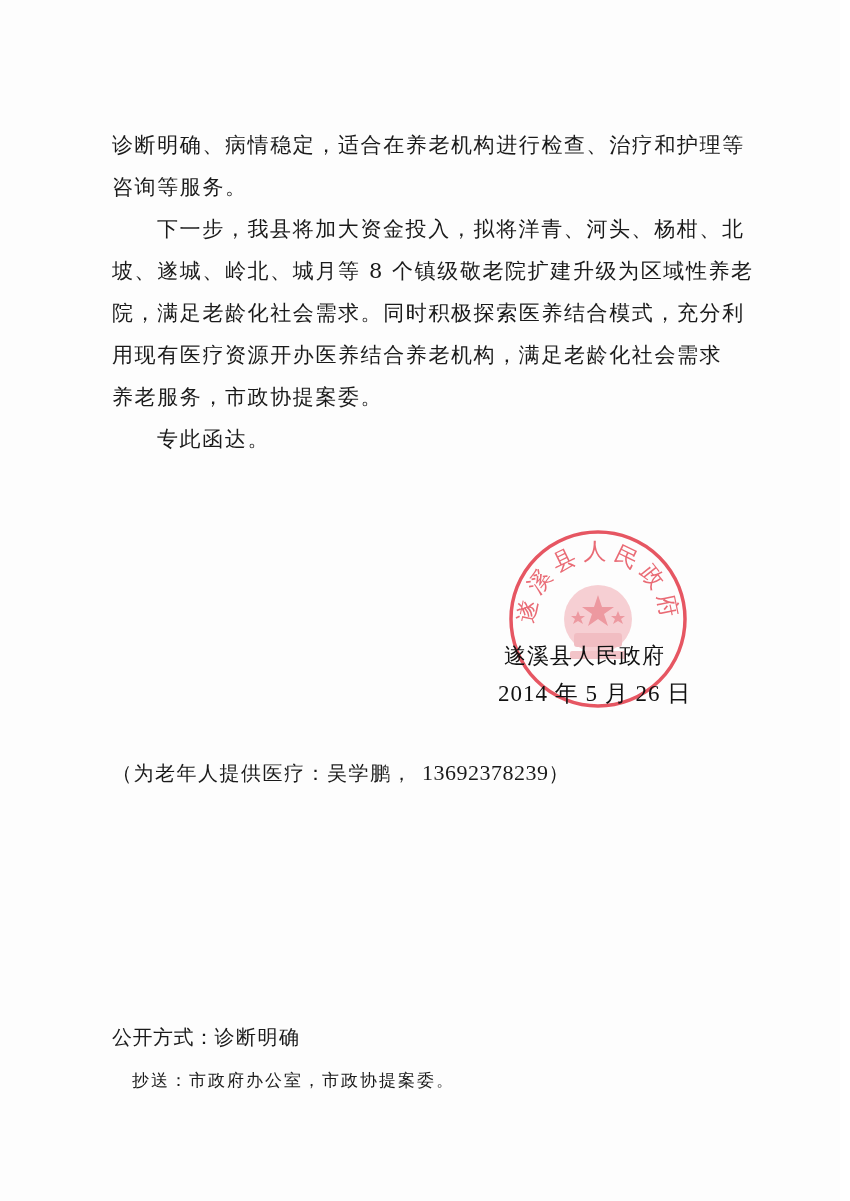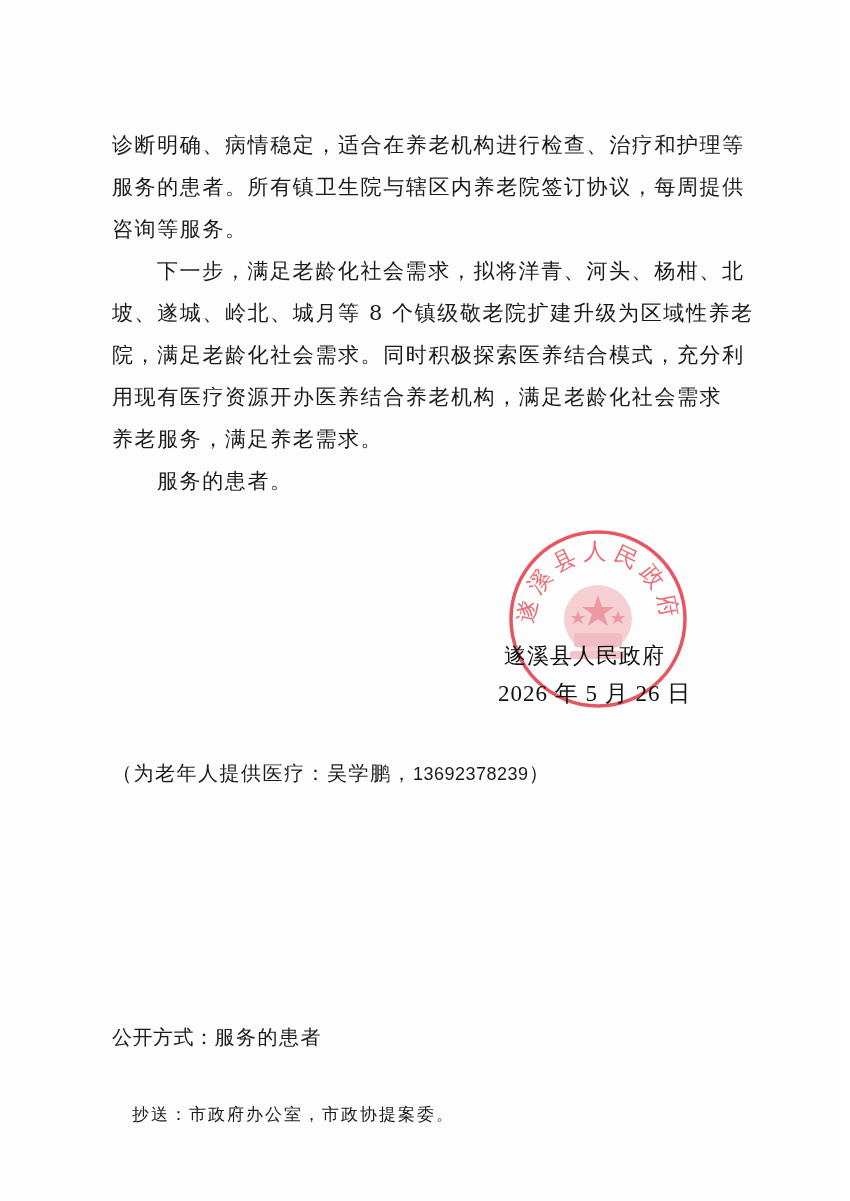--- a/index.html
+++ b/index.html
@@ -61,21 +61,21 @@
   .signature .date { display: block; font-family: "Liberation Serif", serif; font-size: 23px; }
 
   .contact {
     position: absolute;
     left: 112px;
     top: 760px;
     font-size: 20px;
     letter-spacing: 1.5px;
     white-space: nowrap;
   }
-  .contact .num { font-family: Liberation Sans, sans-serif; font-size: 18px; letter-spacing: 0.5px; }
+  .contact .num { font-family: Liberation Serif, serif; font-size: 22px; letter-spacing: 0.5px; margin-left: 9px; }
 
   .disclosure {
     position: absolute;
     left: 112px;
     top: 1024px;
     font-size: 20px;
     white-space: nowrap;
     letter-spacing: 1.5px;
   }
   .disclosure .label {
@@ -84,40 +84,38 @@
     letter-spacing: 0.5px;
   }
   .cc {
     position: absolute;
     left: 132px;
     top: 1069px;
     font-size: 17px;
     letter-spacing: 2px;
     white-space: nowrap;
     font-family: "DejaVu Sans", "Liberation Sans", sans-serif;
-    margin-top: 34px;
   }
 </style>
 </head>
 <body>
 
 <div class="page">
 
   <div class="body-text">
     <span class="line">诊断明确、病情稳定，适合在养老机构进行检查、治疗和护理等</span>
-    <span class="line">服务的患者。所有镇卫生院与辖区内养老院签订协议，每周提供</span>
     <span class="line">咨询等服务。</span>
 
-    <span class="line indent">下一步，满足老龄化社会需求，拟将洋青、河头、杨柑、北</span>
+    <span class="line indent">下一步，我县将加大资金投入，拟将洋青、河头、杨柑、北</span>
     <span class="line">坡、遂城、岭北、城月等 8 个镇级敬老院扩建升级为区域性养老</span>
     <span class="line">院，满足老龄化社会需求。同时积极探索医养结合模式，充分利</span>
     <span class="line">用现有医疗资源开办医养结合养老机构，满足老龄化社会需求</span>
-    <span class="line">养老服务，满足养老需求。</span>
+    <span class="line">养老服务，市政协提案委。</span>
 
-    <span class="line indent">服务的患者。</span>
+    <span class="line indent">专此函达。</span>
   </div>
 
   <svg class="seal" viewBox="0 0 180 180" xmlns="http://www.w3.org/2000/svg">
     <defs>
       <path id="sealArc" d="M 28 110 A 64 64 0 1 1 152 110" fill="none"></path>
     </defs>
     <circle cx="90" cy="90" r="87" fill="none" stroke="#e23a48" stroke-width="3.5"></circle>
     <text font-size="23" fill="#e6525e" font-family="DejaVu Serif, serif" letter-spacing="6">
       <textPath href="#sealArc" startOffset="50%" text-anchor="middle">遂溪县人民政府</textPath>
     </text>
@@ -127,26 +125,26 @@
       <polygon points="90,66 94,78 106,78 96,85 100,97 90,90 80,97 84,85 74,78 86,78" fill="#e4606c"></polygon>
       <polygon points="70,82 72,87 77,87 73,90 75,95 70,92 65,95 67,90 63,87 68,87" fill="#e4606c"></polygon>
       <polygon points="110,82 112,87 117,87 113,90 115,95 110,92 105,95 107,90 103,87 108,87" fill="#e4606c"></polygon>
       <rect x="66" y="104" width="48" height="14" rx="3" fill="#eb9aa2"></rect>
       <rect x="62" y="122" width="56" height="8" rx="2" fill="#eda4ab"></rect>
     </g>
   </svg>
 
   <div class="signature">
     <span class="org">遂溪县人民政府</span>
-    <span class="date">2026 年 5 月 26 日</span>
+    <span class="date">2014 年 5 月 26 日</span>
   </div>
 
   <div class="contact">
     <span>（为老年人提供医疗：吴学鹏，</span><span class="num">13692378239</span><span>）</span>
   </div>
 
   <div class="disclosure">
-    <span class="label">公开方式：</span><span>服务的患者</span>
+    <span class="label">公开方式：</span><span>诊断明确</span>
   </div>
 
   <div class="cc">抄送：市政府办公室，市政协提案委。</div>
 
 </div>
 
 </body></html>

